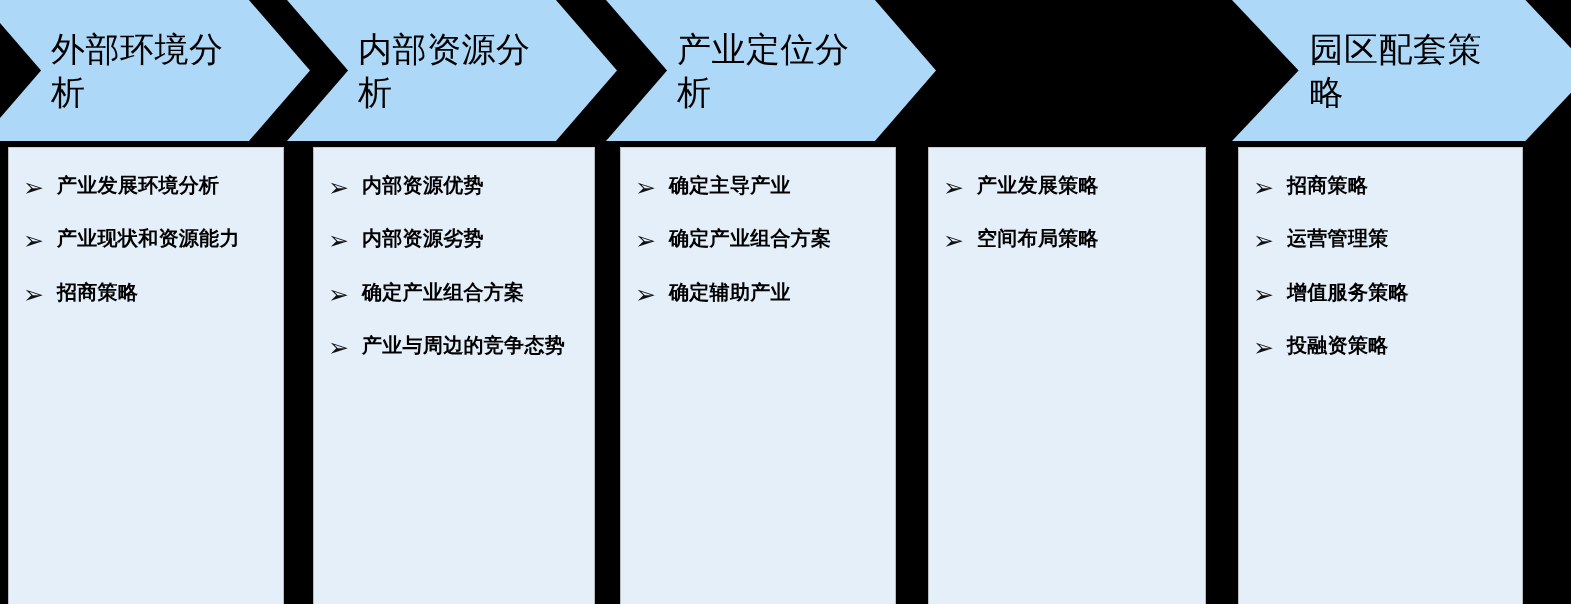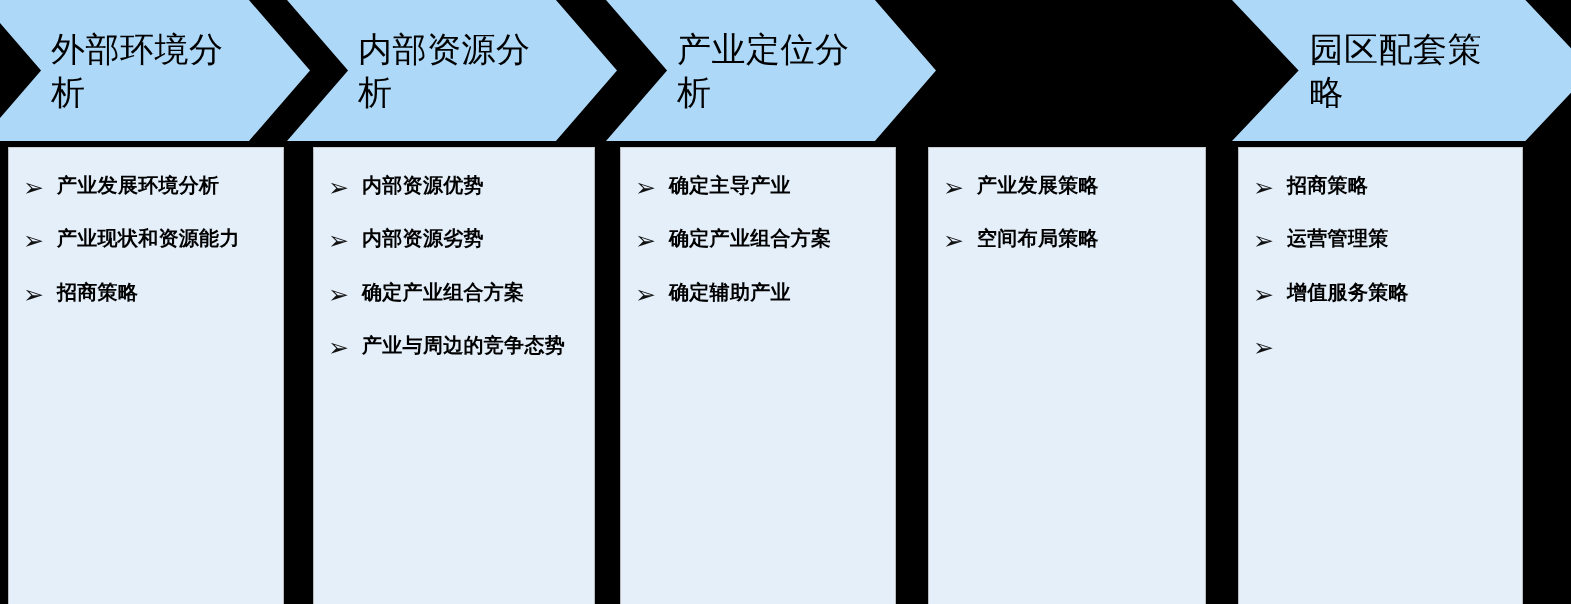--- a/index.html
+++ b/index.html
@@ -200,17 +200,18 @@
       <li class="bullet-item">
         <span class="bullet-marker">➢</span>
         <span class="bullet-text">运营管理策</span>
       </li>
       <li class="bullet-item">
         <span class="bullet-marker">➢</span>
         <span class="bullet-text">增值服务策略</span>
       </li>
       <li class="bullet-item">
         <span class="bullet-marker">➢</span>
+        <span class="bullet-text">投融资策略</span>
       </li>
     </ul>
   </div>
 
 </div>
 
 </body></html>

